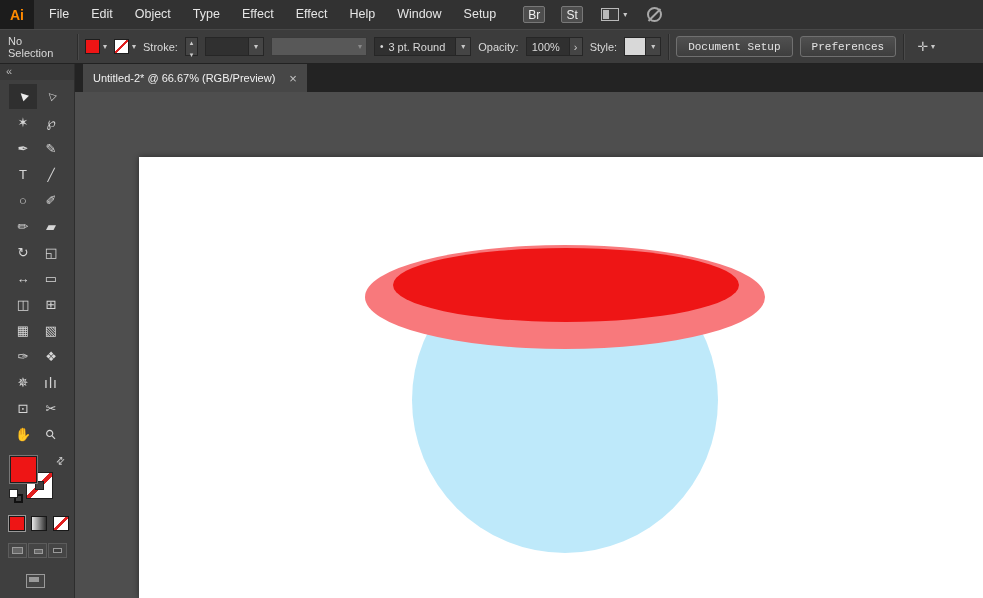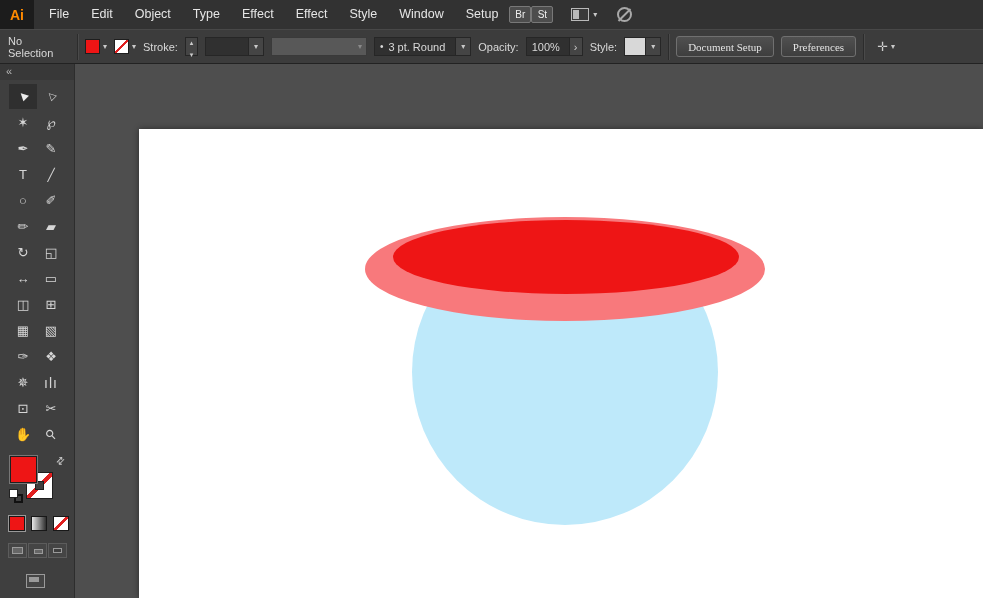--- a/index.html
+++ b/index.html
@@ -4,21 +4,21 @@
 <style>
   *{margin:0;padding:0;box-sizing:border-box;user-select:none}
   html,body{width:983px;height:598px;overflow:hidden;font-family:"Liberation Sans","DejaVu Sans",sans-serif}
   #app{width:983px;height:598px;display:flex;flex-direction:column;background:#4e4e4e}
 
   
   .menubar{flex:0 0 29px;background:#323232;display:flex;align-items:center;color:#e6e6e6;font-size:12.5px}
   .logo{width:34px;height:29px;background:#1c1c1c;color:#ff8a00;font-weight:700;font-size:14px;display:flex;align-items:center;justify-content:center}
   .menu-items{display:flex;height:29px;align-items:flex-end;margin-left:4px}
   .menu-item{padding:0 11px;line-height:29px;cursor:default}
-  .mb-box{width:22px;height:17px;background:#4d4d4d;border:1px solid #787878;border-radius:2px;color:#efefef;font-size:10px;display:flex;align-items:center;justify-content:center}
+  .mb-box{margin-left:16px;width:22px;height:17px;background:#4d4d4d;border:1px solid #787878;border-radius:2px;color:#efefef;font-size:12px;display:flex;align-items:center;justify-content:center}
   .arrange-wrap{display:flex;align-items:center;margin-left:18px;gap:4px}
   .arrange-icon{width:18px;height:13px;border:1px solid #b9b9b9;position:relative;background:#3a3a3a}
   .arrange-icon::before{content:"";position:absolute;left:1px;top:1px;bottom:1px;width:6px;background:#b9b9b9}
   .dd{color:#c9c9c9;font-size:8px;line-height:1}
   .dd::after{content:"▾"}
   .dd.dim{color:#8a8a8a}
   .sync-icon{margin-left:20px;width:15px;height:15px;border:2px solid #a8a8a8;border-radius:50%;position:relative}
   .sync-icon::after{content:"";position:absolute;left:-3px;top:5px;width:17px;height:2px;background:#a8a8a8;transform:rotate(-45deg)}
 
   
@@ -36,21 +36,21 @@
   .step-down::after{content:"▾";font-size:7px;line-height:7px}
   .combo{display:flex;align-items:stretch;height:19px;border:1px solid #262626;background:#303030}
   .combo-val{width:42px}
   .combo-arrow{width:15px;background:#454545;border-left:1px solid #262626;display:flex;align-items:center;justify-content:center}
   .disabled-bar{width:96px;height:19px;background:#585858;border:1px solid #3a3a3a;display:flex;align-items:center;justify-content:flex-end;padding-right:4px}
   .bullet{font-size:10px;display:flex;align-items:center;padding:0 5px}
   .bval{display:flex;align-items:center;padding-right:10px;white-space:nowrap}
   .field{width:44px;height:19px;background:#303030;border:1px solid #262626;display:flex;align-items:center;padding-left:5px}
   .arrow-btn{width:13px;height:19px;background:#454545;border:1px solid #262626;border-left:none;color:#ccc;display:flex;align-items:center;justify-content:center;font-size:11px;margin-left:-7px}
   .style-swatch{width:20px;background:#d8d8d8}
-  .btn{height:21px;padding:0 11px;border:1px solid #707070;border-radius:3px;background:linear-gradient(#505050,#3e3e3e);color:#e3e3e3;font-size:11px;font-family:Liberation Serif, serif}
+  .btn{height:21px;padding:0 11px;border:1px solid #707070;border-radius:3px;background:linear-gradient(#505050,#3e3e3e);color:#e3e3e3;font-size:11px;font-family:Liberation Mono, monospace}
   .ctl-icon{display:flex;align-items:center;gap:3px;color:#cfcfcf;font-size:13px;margin-left:6px}
 
   
   .workspace{flex:1;display:flex;min-height:0}
   .toolspanel{width:75px;background:#3f3f3f;border-right:1px solid #2d2d2d;display:flex;flex-direction:column}
   .panel-header{height:16px;background:#383838;color:#b8b8b8;font-size:11px;padding:1px 0 0 6px;letter-spacing:-1px}
   .tools-grid{display:grid;grid-template-columns:28px 28px;justify-content:center;row-gap:1px;margin-top:4px}
   .tool{height:25px;display:flex;align-items:center;justify-content:center;color:#d6d6d6;font-size:13px}
   .tool.active{background:#2f2f2f}
   .glyph{display:inline-block}
@@ -103,21 +103,21 @@
 
   <div class="menubar">
     <div class="logo">Ai</div>
     <div class="menu-items">
         <span class="menu-item">File</span>
         <span class="menu-item">Edit</span>
         <span class="menu-item">Object</span>
         <span class="menu-item">Type</span>
         <span class="menu-item">Effect</span>
         <span class="menu-item">Effect</span>
-        <span class="menu-item">Style</span>
+        <span class="menu-item">Help</span>
         <span class="menu-item">Window</span>
         <span class="menu-item">Setup</span>
       </div>
     <div class="mb-box">Br</div>
     <div class="mb-box">St</div>
     <div class="arrange-wrap">
       <span class="arrange-icon"></span>
       <span class="dd"></span>
     </div>
     <div class="sync-icon"></div>
@@ -296,20 +296,26 @@
       <div class="draw-modes">
         <div class="dmode"></div>
         <div class="dmode behind"></div>
         <div class="dmode inside"></div>
       </div>
 
       <div class="screen-mode"></div>
     </div>
 
     <div class="docarea">
+      <div class="tabbar">
+        <div class="tab">
+          <span>Untitled-2* @ 66.67% (RGB/Preview)</span>
+          <span class="tab-close">×</span>
+        </div>
+      </div>
       <div class="canvas">
         <div class="artboard"></div>
         <div class="shape blue" style="background: rgb(190, 233, 250);"></div>
         <div class="shape salmon" style="background: rgb(248, 121, 124);"></div>
         <div class="shape red" style="background: rgb(238, 21, 21);"></div>
       </div>
     </div>
 
   </div>
 </div>

